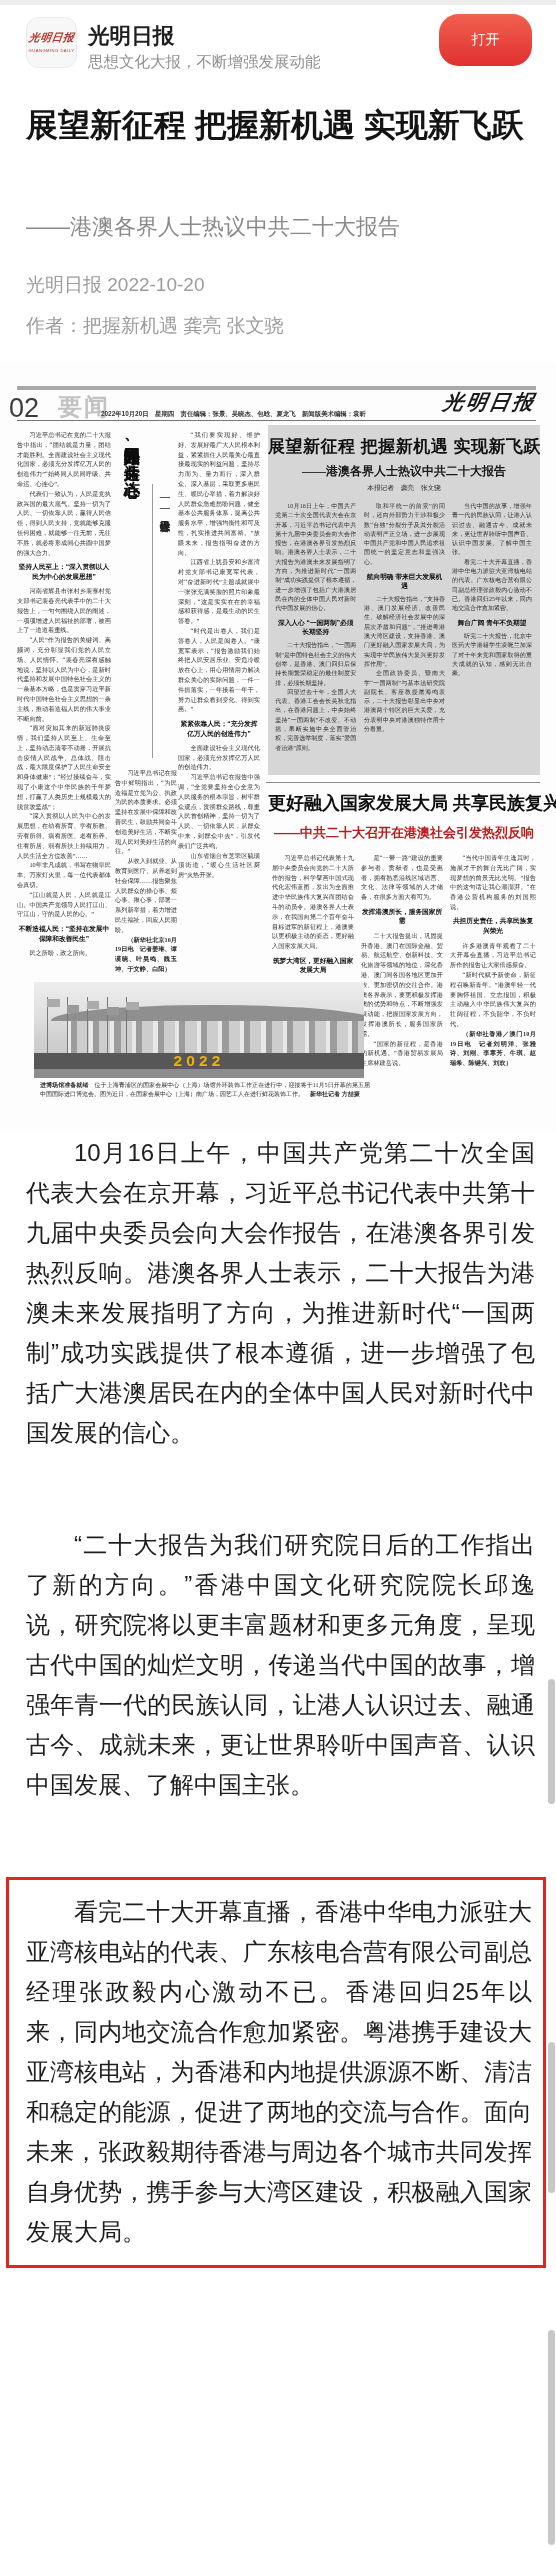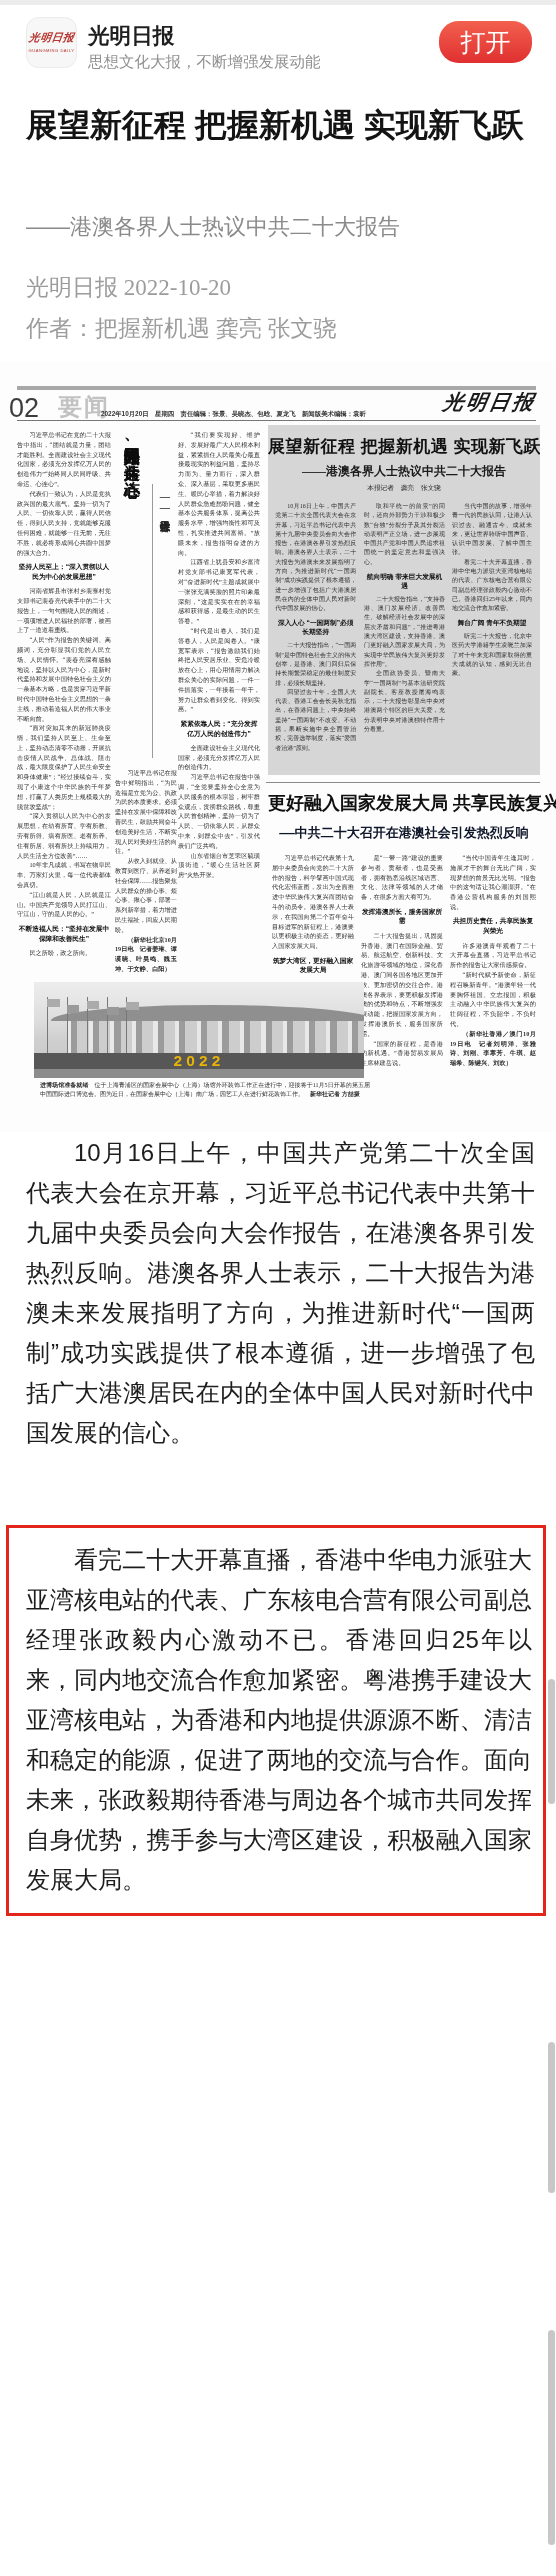--- a/index.html
+++ b/index.html
@@ -8,27 +8,27 @@
   .abs{position:absolute;}
   
   .topstrip{left:0;top:0;width:556px;height:5.2px;background:#ececec;}
   .app-icon{left:26px;top:16.5px;width:49px;height:49px;background:#f7f7f7;border:0.5px solid #ebebeb;
             border-radius:12.4px;display:flex;flex-direction:column;align-items:center;justify-content:center;}
   .app-icon .script{font-family:"Liberation Serif","DejaVu Serif",serif;font-style:italic;font-weight:bold;
             color:#b5342c;font-size:10.8px;letter-spacing:0.5px;transform:skewX(-8deg);white-space:nowrap;}
   .app-icon .caption{font-size:4.1px;color:#b5342c;letter-spacing:0.5px;margin-top:2.6px;white-space:nowrap;}
   .app-title{left:88px;top:20.6px;font-size:21.6px;font-weight:bold;color:#1f1f1f;}
   .app-subtitle{left:88px;top:52px;font-size:15.5px;color:#909090;}
-  .open-btn{left:439px;top:21px;width:93px;height:42px;border-radius:19.6px;
+  .open-btn{left:439px;top:14px;width:93px;height:52px;border-radius:19.6px;
             background:linear-gradient(180deg,#f2604e 0%,#e03030 100%);
-            color:#fff;font-size:25px;display:flex;align-items:center;justify-content:center;}
+            color:#fff;font-size:14px;display:flex;align-items:center;justify-content:center;}
   
   .h1{left:26px;top:98px;width:511px;font-size:32px;line-height:54px;font-weight:bold;color:#141414;}
   .h2{left:26px;top:212px;width:511px;font-size:22px;color:#8a8a8a;}
-  .meta{left:26px;font-size:23px;color:#9c9c9c;font-family:Liberation Serif, serif;}
+  .meta{left:26px;font-size:19px;color:#9c9c9c;}
   
   .np{left:0;top:361px;width:556px;height:771px;background:#fdfdfd;}
   .np .topbar{left:17px;top:25px;width:519px;height:3.6px;background:#a8a8a8;}
   .np .pageno{left:9px;top:32px;font-size:27px;color:#3c3c3c;}
   .np .section{left:58px;top:30px;font-size:24px;font-weight:bold;color:#c2c2c2;letter-spacing:2.1px;}
   .np .dateline{left:101px;top:49px;font-size:6.4px;font-weight:bold;color:#333;}
   .np .masthead{left:402px;top:27px;width:134px;text-align:right;font-family:"Liberation Serif","DejaVu Serif",serif;
         font-style:italic;font-weight:bold;font-size:20.6px;color:#1c1c1c;transform:skewX(-10deg);letter-spacing:2.6px;}
   .np .rule{left:17px;top:59px;width:519px;height:1px;background:#777;}
   .npcol{position:absolute;overflow:hidden;font-family:"Liberation Serif","DejaVu Serif",serif;
@@ -43,21 +43,21 @@
         font-size:10.3px;color:#222;line-height:17.5px;overflow:hidden;}
   .featured{left:268px;top:64px;width:272px;height:350px;background:#d6d6d6;overflow:hidden;}
   .featured .fh{position:absolute;left:0;top:10.3px;width:272px;text-align:center;font-size:17px;font-weight:bold;
         color:#111;letter-spacing:0.5px;white-space:nowrap;}
   .featured .fs{position:absolute;left:0;top:38px;width:272px;text-align:center;font-size:12px;font-weight:bold;
         font-family:"Liberation Serif","DejaVu Serif",serif;color:#1a1a1a;}
   .featured .fb{position:absolute;left:0;top:59px;width:272px;text-align:center;font-size:6.7px;color:#2a2a2a;}
   .np .divider{left:266px;top:421px;width:274px;height:1px;background:#8a8a8a;}
   .np .sh2{left:268px;top:430px;width:272px;text-align:center;font-size:18px;font-weight:bold;color:#101010;white-space:nowrap;}
   .np .ss2{left:268px;top:463px;width:272px;text-align:center;font-size:13px;font-weight:bold;
-        font-family:Liberation Mono, monospace;color:#0f172a;}
+        font-family:Liberation Sans, sans-serif;color:#b91c1c;}
   
   .np-photo{left:34px;top:621px;width:330px;height:96px;overflow:hidden;
         background:linear-gradient(180deg,#ededed 0%,#dddddd 40%,#cfcfcf 60%,#c6c6c6 100%);}
   .ph-roof{position:absolute;left:5%;top:24%;width:98%;height:17%;background:#8f8f8f;
         border-radius:100% 100% 0 0/190% 190% 0 0;}
   .ph-cols{position:absolute;left:10%;top:41%;width:92%;height:34%;
         background:repeating-linear-gradient(90deg,#e8e8e8 0 4.1px,#9b9b9b 4.1px 10.3px,#cdcdcd 10.3px 21.6px);}
   .ph-band{position:absolute;left:0;top:74%;width:100%;height:17%;background:#575757;color:#eab308;
         font-weight:bold;font-size:15.5px;letter-spacing:4.1px;display:flex;align-items:center;justify-content:center;}
   .ph-ground{position:absolute;bottom:0;width:100%;height:9%;background:#8c8c8c;}
@@ -200,20 +200,21 @@
       <div class="ph-band">2022</div>
       <div class="ph-ground"></div>
     </div>
     <div class="abs np-caption">
       <b>进博场馆准备就绪　</b><span>位于上海青浦区的国家会展中心（上海）场馆外环装饰工作正在进行中，迎接将于11月5日开幕的第五届中国国际进口博览会。图为近日，在国家会展中心（上海）南广场，园艺工人在进行鲜花装饰工作。</span><b>　新华社记者 方喆摄</b>
     </div>
   </div>
 
   <div class="bodytext">
     <p>10月16日上午，中国共产党第二十次全国代表大会在京开幕，习近平总书记代表中共第十九届中央委员会向大会作报告，在港澳各界引发热烈反响。港澳各界人士表示，二十大报告为港澳未来发展指明了方向，为推进新时代“一国两制”成功实践提供了根本遵循，进一步增强了包括广大港澳居民在内的全体中国人民对新时代中国发展的信心。</p>
+    <p>“二十大报告为我们研究院日后的工作指出了新的方向。”香港中国文化研究院院长邱逸说，研究院将以更丰富题材和更多元角度，呈现古代中国的灿烂文明，传递当代中国的故事，增强年青一代的民族认同，让港人认识过去、融通古今、成就未来，更让世界聆听中国声音、认识中国发展、了解中国主张。</p>
     <div class="hl">
       <p>看完二十大开幕直播，香港中华电力派驻大亚湾核电站的代表、广东核电合营有限公司副总经理张政毅内心激动不已。香港回归25年以来，同内地交流合作愈加紧密。粤港携手建设大亚湾核电站，为香港和内地提供源源不断、清洁和稳定的能源，促进了两地的交流与合作。面向未来，张政毅期待香港与周边各个城市共同发挥自身优势，携手参与大湾区建设，积极融入国家发展大局。</p>
     </div>
   </div>
 
   <div class="abs sb" style="top:1679px;height:125px;"></div>
   <div class="abs sb" style="top:2042px;height:151px;"></div>
   <div class="abs sb" style="top:2330px;height:215px;"></div>
 
 </div>

